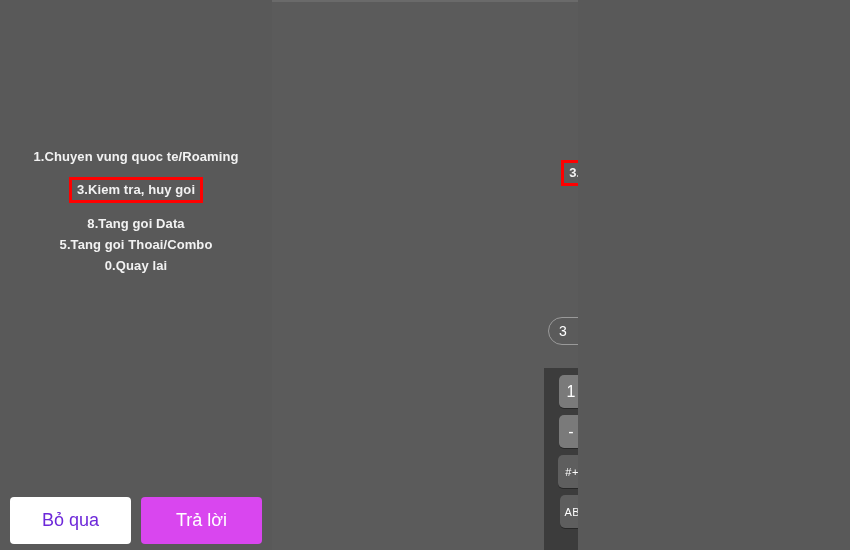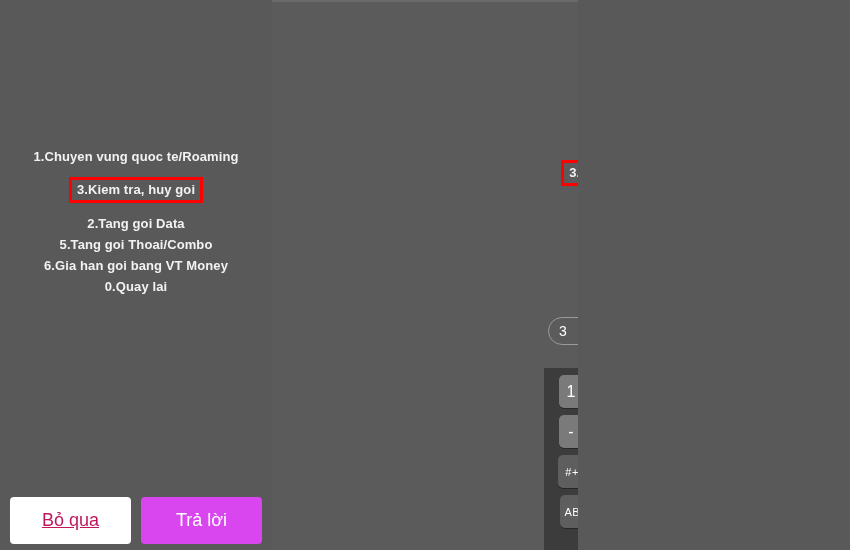--- a/index.html
+++ b/index.html
@@ -168,42 +168,39 @@
     height: 47px;
     border: none;
     border-radius: 4px;
     font-family: "Liberation Sans", sans-serif;
     font-size: 18px;
     cursor: pointer;
     display: flex;
     align-items: center;
     justify-content: center;
   }
-  .action-btn.light { background: #ffffff; color: #be185d; text-decoration: underline; }
+  .action-btn.light { background: #ffffff; color: #6d28d9; }
   .action-btn.dark  { background: #d946ef; color: #ffffff; }
 </style>
 </head>
 <body>
 
 <div id="screen">
 
   <div class="panel" id="panel-left">
     <div class="ussd-text" id="ussd-left">
         <div>
           <span class="ussd-line">1.Chuyen vung quoc te/Roaming</span>
         </div>
         <div><span class="ussd-line hi">3.Kiem tra, huy goi</span></div>
         <div>
-          <span class="ussd-line">2.Tang goi Data</span>
+          <span class="ussd-line">8.Tang goi Data</span>
         </div>
         <div>
           <span class="ussd-line">5.Tang goi Thoai/Combo</span>
-        </div>
-        <div>
-          <span class="ussd-line">6.Gia han goi bang VT Money</span>
         </div>
         <div>
           <span class="ussd-line">0.Quay lai</span>
         </div>
       </div>
     <div class="action-bar" id="action-bar-left">
       <button class="action-btn light">Bỏ qua</button>
       <button class="action-btn dark">Trả lời</button>
     </div>
   </div>

